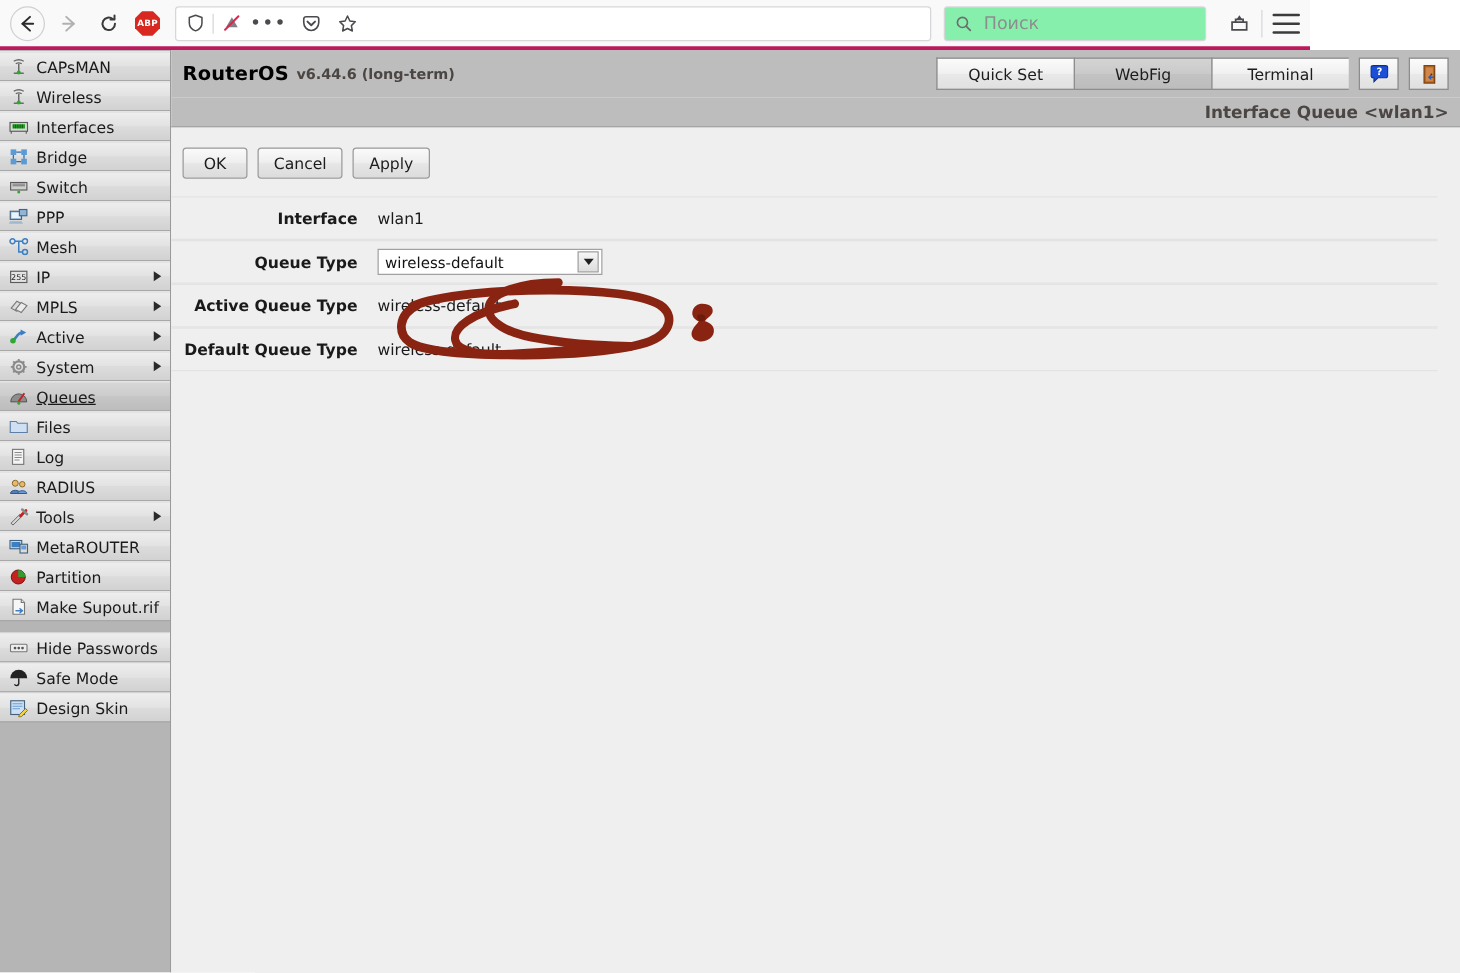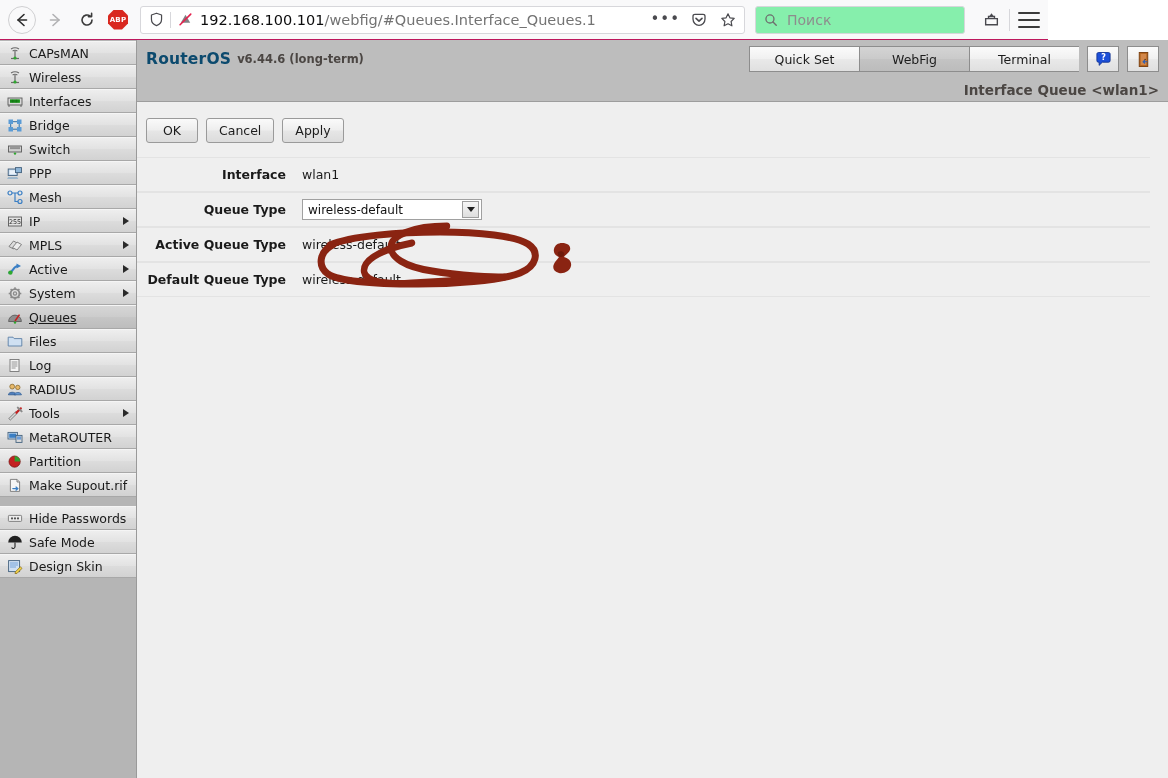--- a/index.html
+++ b/index.html
@@ -8,21 +8,21 @@
     width: 1168px; height: 778px;
     overflow: hidden;
     font-family: "DejaVu Sans", "Liberation Sans", sans-serif;
     background: #ffffff;
   }
 
   
   #browser-bar {
     height: 40px; width: 1048px;
     background: #f9f9fa;
-    border-bottom: 1px solid #be185d;
+    border-bottom: 3px solid #be185d;
     display: flex; align-items: center;
     padding: 0 8px;
     position: relative;
   }
   .nav-btn {
     width: 30px; height: 30px;
     display: flex; align-items: center; justify-content: center;
     color: #3b3b3b;
     flex: 0 0 auto;
   }
@@ -138,21 +138,21 @@
     position: absolute; left: 137px; top: 0;
     width: 1031px; height: 738px;
     background: #efefef;
   }
   #ros-header {
     height: 38px; background: #bdbdbd;
     display: flex; align-items: center;
     padding-left: 9px;
     position: relative;
   }
-  #ros-title { font-size: 15.5px; font-weight: bold; color: #0c4a6e; letter-spacing: 0.2px;}
+  #ros-title { font-size: 15.5px; font-weight: bold; color: #000000; letter-spacing: 0.2px;}
   #ros-version { font-size: 11.5px; font-weight: bold; color: #4b4643; margin-left: 6px; }
   #tabbar {
     position: absolute; right: 9px; top: 6px;
     display: flex; align-items: stretch; height: 26px;
   }
   .tab {
     min-width: 110px; padding: 0 14px;
     background: linear-gradient(to bottom, #fbfbfb 0%, #f0f0f0 50%, #e9e9e9 51%, #e0e0e0 100%);
     border: 1px solid #8d8d8d;
     border-right: 0;
@@ -273,21 +273,20 @@
           <path d="M8 1.3 L13.4 3.2 V7.8 C13.4 11 10.9 13.6 8 14.6 C5.1 13.6 2.6 11 2.6 7.8 V3.2 Z" fill="none" stroke="#4a4a4f" stroke-width="1.3" stroke-linejoin="round"></path>
         </svg>
     </span>
     <span class="url-sep"></span>
     <span class="url-perm">
       <svg width="15" height="15" viewBox="0 0 16 16">
         <path d="M3 11.5 L8 3 L13 11.5 Z" fill="#6a6a6e" opacity="0.85"></path>
         <path d="M2.2 13.6 L13.6 2.2" stroke="#e4214d" stroke-width="1.7" stroke-linecap="round"></path>
       </svg>
     </span>
-    <span id="url-text"><span>192.168.100.101</span><span class="dim">/webfig/#Queues.Interface_Queues.1</span></span>
     <span class="url-right">
       <span class="dots">•••</span>
       <span class="icon-btn">
         <svg width="16" height="16" viewBox="0 0 16 16">
             <path d="M2 4.2 C2 3 2.8 2.4 4 2.4 H12 C13.2 2.4 14 3 14 4.2 V7 C14 10.5 11.3 13.4 8 13.4 C4.7 13.4 2 10.5 2 7 Z" fill="none" stroke="#4a4a4f" stroke-width="1.3"></path>
             <path d="M5 6.3 L8 9.2 L11 6.3" fill="none" stroke="#4a4a4f" stroke-width="1.6" stroke-linecap="round" stroke-linejoin="round"></path>
           </svg>
       </span>
       <span class="icon-btn">
         <svg width="16" height="16" viewBox="0 0 16 16">

